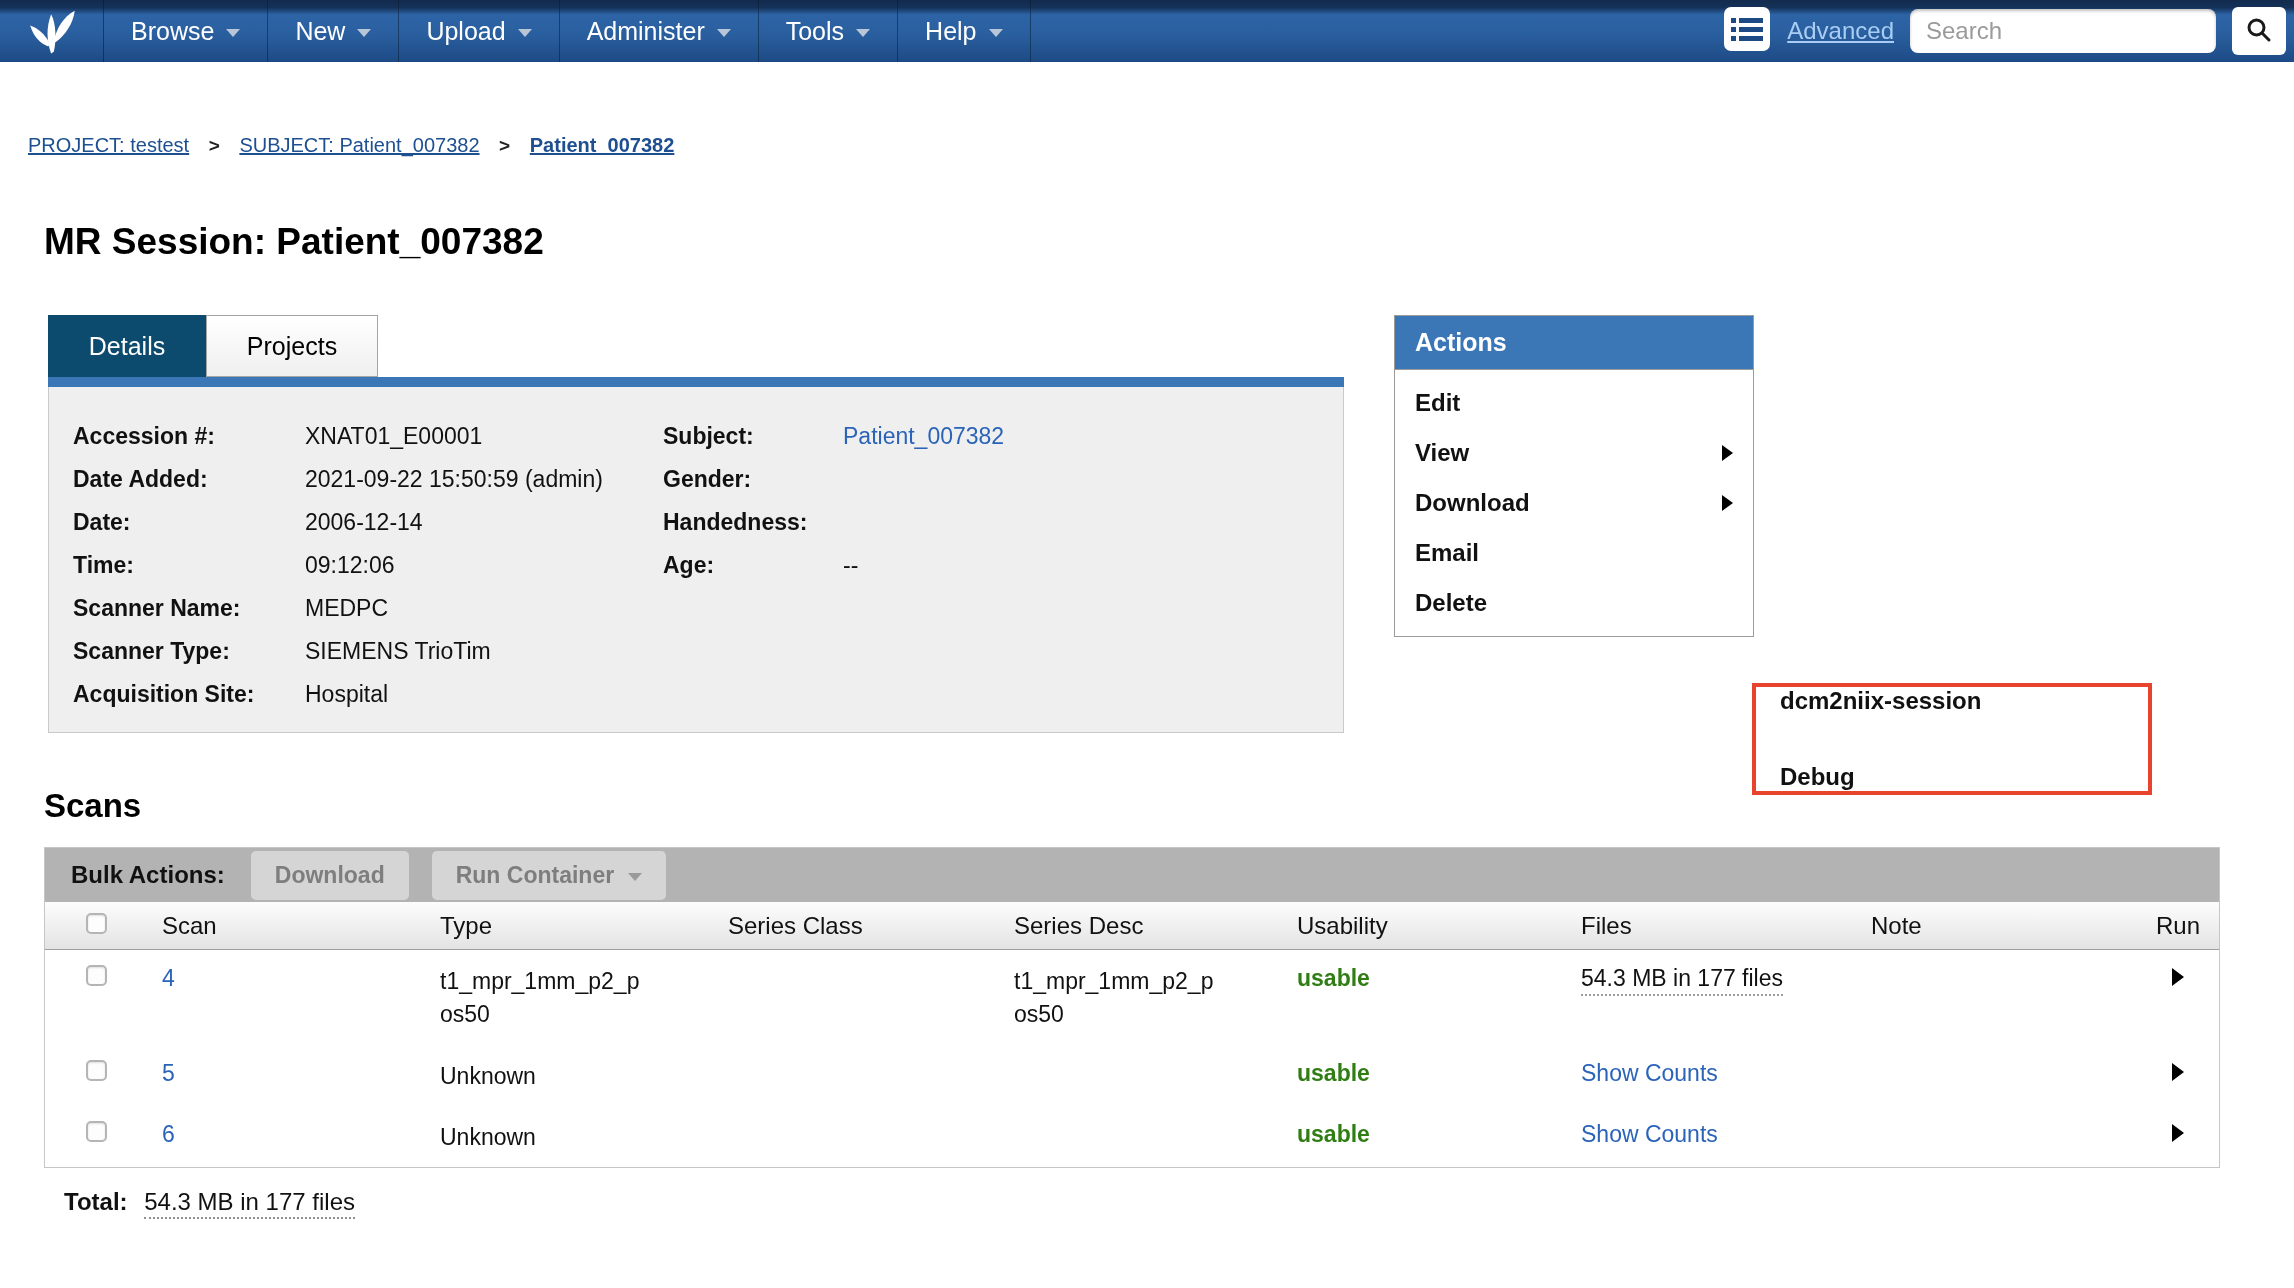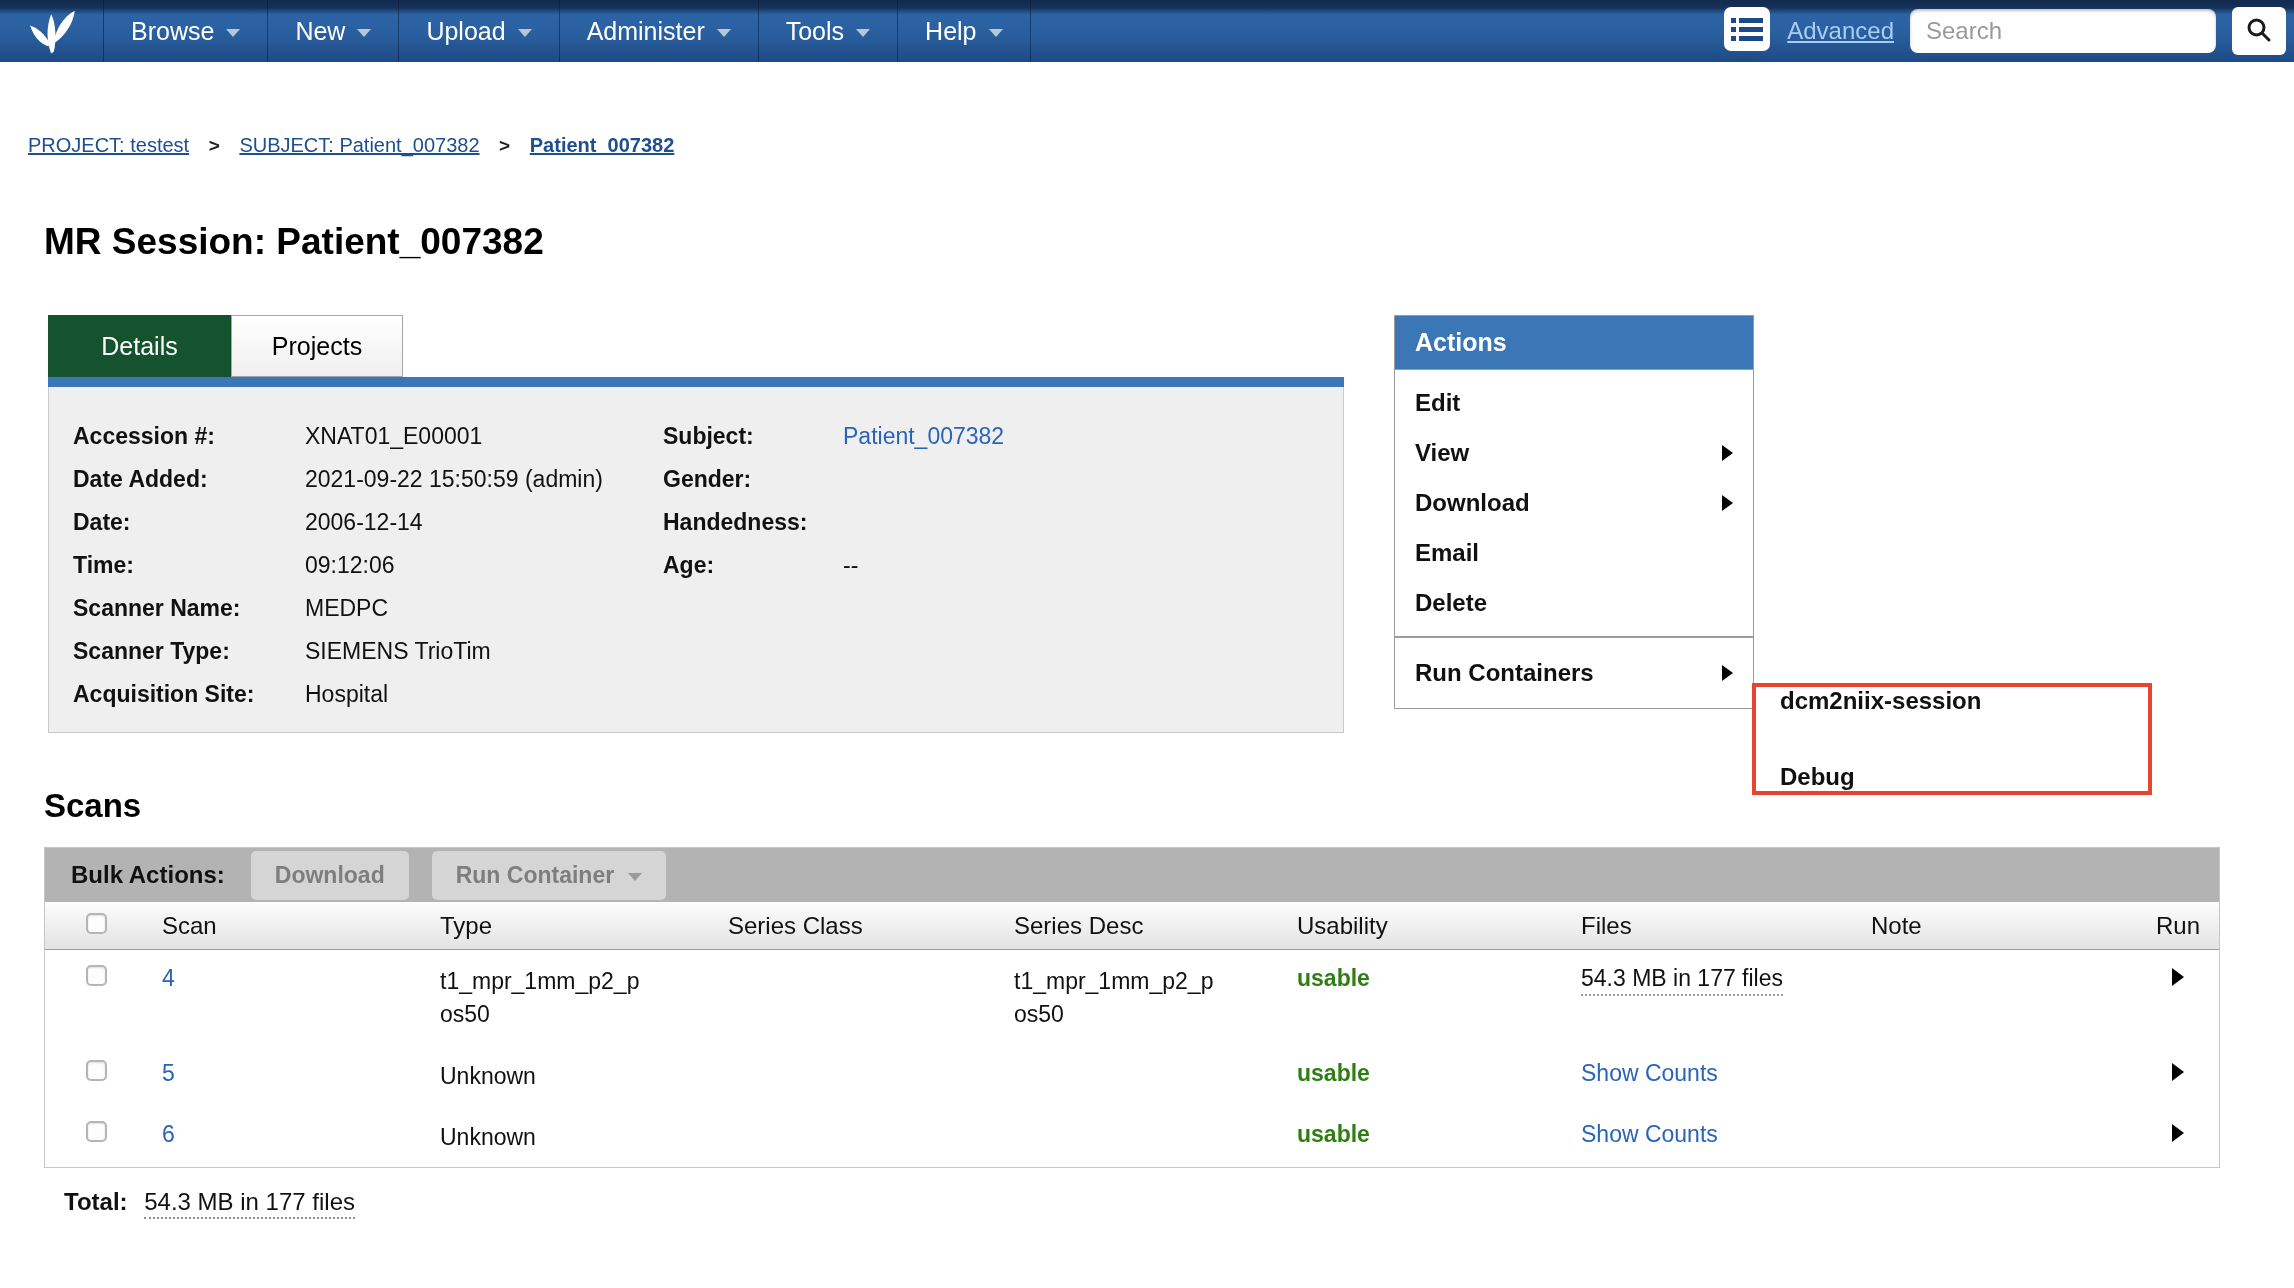--- a/index.html
+++ b/index.html
@@ -30,21 +30,21 @@
   .breadcrumb a { color: #1d4f91; text-decoration: underline; cursor: pointer; }
   .breadcrumb .crumb-sep { color: #222; font-weight: bold; margin: 0 14px; font-size: 19px; }
   .breadcrumb .current { font-weight: bold; }
   .page-title { margin: 64px 0 0 44px; font-size: 37px; color: #000; }
 
   
   .main { position: relative; margin-top: 52px; }
   .tabs-block { margin-left: 48px; width: 1296px; }
   .tab-row { display: flex; height: 62px; }
   .tab { display: flex; align-items: center; justify-content: center; font-size: 25px; cursor: pointer; }
-  .tab-active { width: 183px; background: #14532d; color: #fff; text-align: right; }
+  .tab-active { width: 158px; background: #0c4a6e; color: #fff; text-align: right; }
   .tab-inactive { width: 172px; background: linear-gradient(180deg,#ffffff,#efefef);
     border: 1px solid #a5a5a5; color: #000; }
   .tab-strip { height: 10px; background: #3b76b6; }
   .details-panel { background: #efefef; border: 1px solid #c9c9c9; border-top: none;
     height: 346px; display: flex; padding: 36px 0 0 24px; }
   .col-left { width: 590px; }
   .field-row { display: flex; min-height: 43px; font-size: 23px; }
   .field-label { font-weight: bold; width: 232px; flex: none; }
   .col-right .field-label { width: 180px; }
   .field-value { color: #111; }
@@ -245,24 +245,20 @@
         <span>Download</span>
         <span class="arrow-right"></span>
       </div>
       <div class="action-item">
         <span>Email</span>
       </div>
       <div class="action-item">
         <span>Delete</span>
       </div>
     </div>
-    <div class="run-containers-box">
-      <span>Run Containers</span>
-      <span class="arrow-right"></span>
-    </div>
     <div class="containers-submenu">
       <div class="submenu-item">dcm2niix-session</div>
       <div class="submenu-item">Debug</div>
     </div>
   </div>
 </div>
 
 <h2 class="scans-heading">Scans</h2>
 
 <div class="scans-table">

